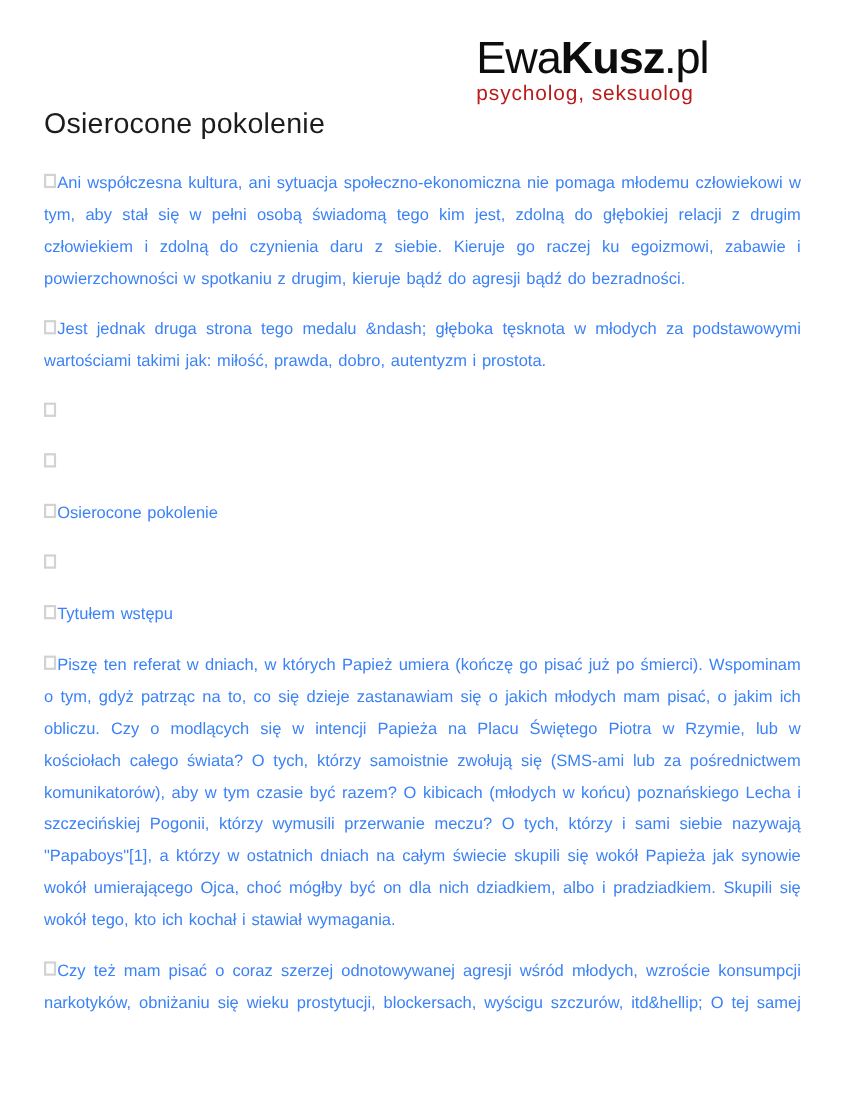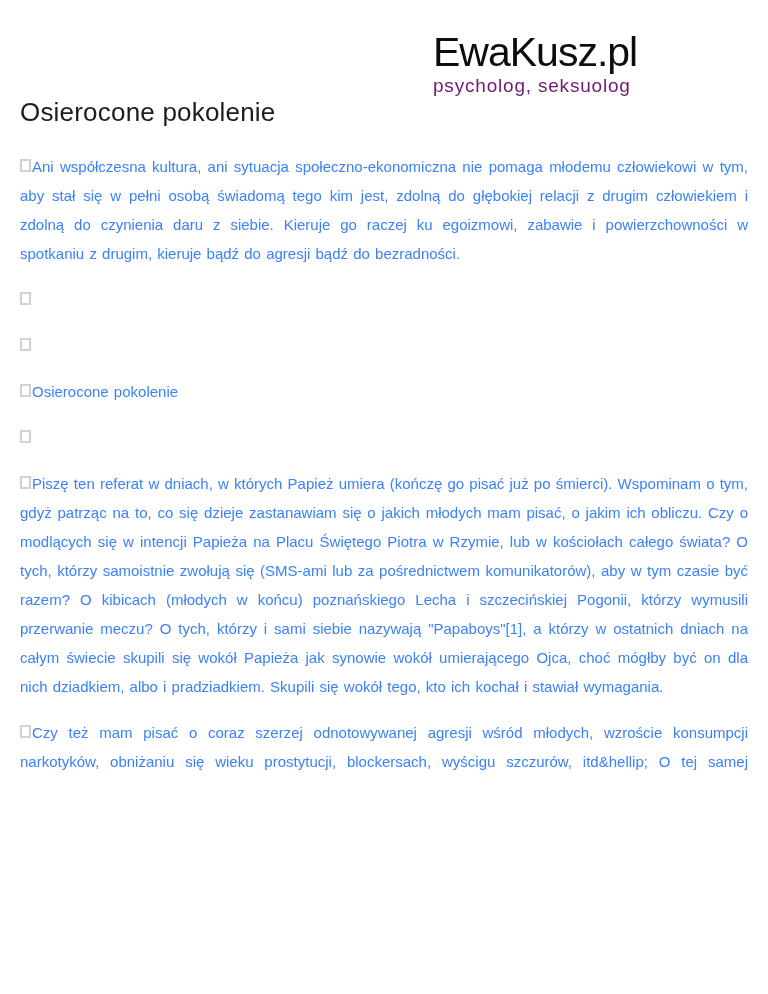--- a/index.html
+++ b/index.html
@@ -21,32 +21,32 @@
     color: #0d0d0d;
     line-height: 1;
     cursor: pointer;
   }
   .logo-main {
     font-size: 41px;
     letter-spacing: -1px;
     line-height: 1;
     white-space: nowrap;
   }
-  .logo-main .lg-bold { font-weight: normal; }
+  .logo-main .lg-bold { font-weight: bold; }
   .logo-tagline {
     font-size: 19px;
     letter-spacing: 0.8px;
     margin-top: 3px;
-    color: #701a75;
+    color: #b91c1c;
     white-space: nowrap;
   }
 
   
   .content {
-    padding: 0 20px;
+    padding: 0 40px;
   }
   h1.page-title {
     margin: 0 0 24px 0;
     padding-top: 96px;
     font-size: 26px;
     line-height: 32px;
     font-weight: normal;
     color: #1c1c1c;
     letter-spacing: 0.2px;
     text-align: left;
@@ -81,27 +81,29 @@
     <span>Ewa</span><span class="lg-bold">Kusz</span><span>.pl</span>
   </div>
   <div class="logo-tagline">psycholog, seksuolog</div>
 </div>
 
 <div class="content">
   <h1 class="page-title">Osierocone pokolenie</h1>
 
   <p class="article-p"><span class="tofu"></span><span>Ani współczesna kultura, ani sytuacja społeczno-ekonomiczna nie pomaga młodemu człowiekowi w tym, aby stał się w pełni osobą świadomą tego kim jest, zdolną do głębokiej relacji z drugim człowiekiem i zdolną do czynienia daru z siebie. Kieruje go raczej ku egoizmowi, zabawie i powierzchowności w spotkaniu z drugim, kieruje bądź do agresji bądź do bezradności.</span></p>
 
+  <p class="article-p"><span class="tofu"></span><span>Jest jednak druga strona tego medalu &amp;ndash; głęboka tęsknota w młodych za podstawowymi wartościami takimi jak: miłość, prawda, dobro, autentyzm i prostota.</span></p>
 
 
   <p class="article-p"><span class="tofu"></span><span></span></p>
 
   <p class="article-p"><span class="tofu"></span><span></span></p>
 
   <p class="article-p"><span class="tofu"></span><span>Osierocone pokolenie</span></p>
 
   <p class="article-p"><span class="tofu"></span><span></span></p>
 
+  <p class="article-p"><span class="tofu"></span><span>Tytułem wstępu</span></p>
 
   <p class="article-p"><span class="tofu"></span><span>Piszę ten referat w dniach, w których Papież umiera (kończę go pisać już po śmierci). Wspominam o tym, gdyż patrząc na to, co się dzieje zastanawiam się o jakich młodych mam pisać, o jakim ich obliczu. Czy o modlących się w intencji Papieża na Placu Świętego Piotra w Rzymie, lub w kościołach całego świata? O tych, którzy samoistnie zwołują się (SMS-ami lub za pośrednictwem komunikatorów), aby w tym czasie być razem? O kibicach (młodych w końcu) poznańskiego Lecha i szczecińskiej Pogonii, którzy wymusili przerwanie meczu? O tych, którzy i sami siebie nazywają "Papaboys"[1], a którzy w ostatnich dniach na całym świecie skupili się wokół Papieża jak synowie wokół umierającego Ojca, choć mógłby być on dla nich dziadkiem, albo i pradziadkiem. Skupili się wokół tego, kto ich kochał i stawiał wymagania.</span></p>
 
   <p class="article-p cut"><span class="tofu"></span><span>Czy też mam pisać o coraz szerzej odnotowywanej agresji wśród młodych, wzroście konsumpcji narkotyków, obniżaniu się wieku prostytucji, blockersach, wyścigu szczurów, itd&amp;hellip; O tej samej</span></p>
 </div>
 
 </body></html>

